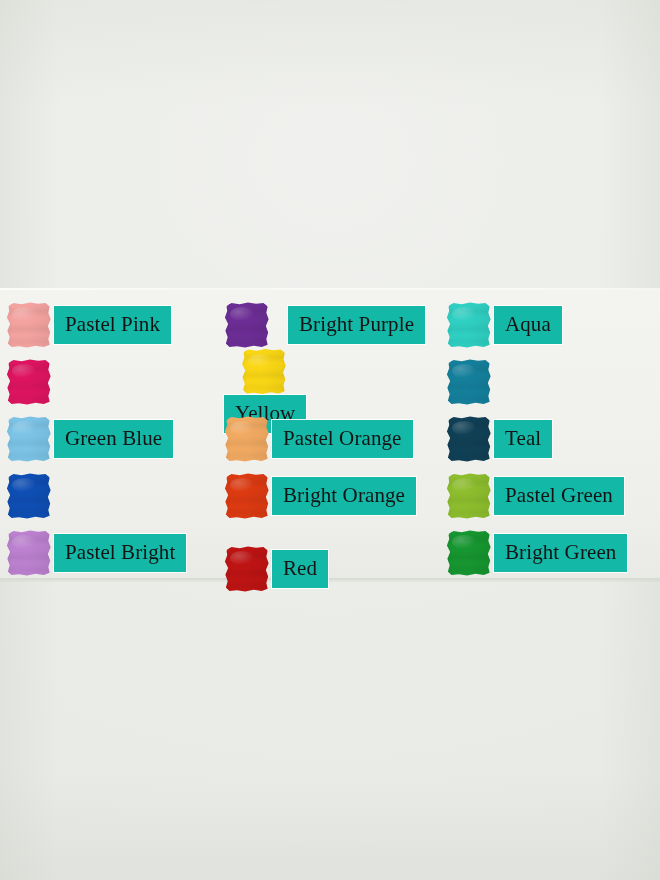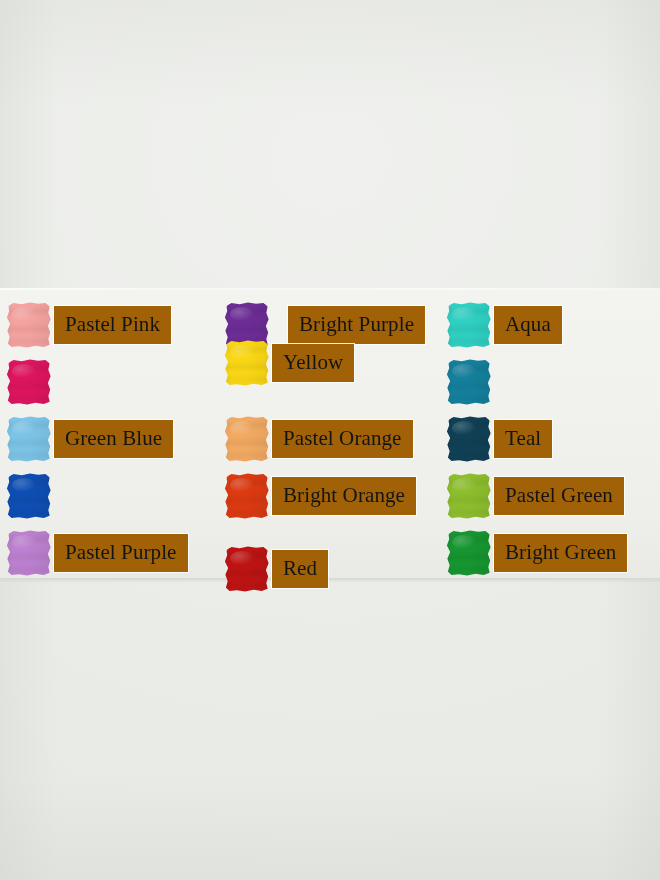--- a/index.html
+++ b/index.html
@@ -122,21 +122,21 @@
     left: 14%;
     top: 12%;
     width: 52%;
     height: 30%;
     border-radius: 50%;
     background: radial-gradient(ellipse at 35% 35%, rgba(255,255,255,.22), rgba(255,255,255,0) 72%);
   }
 
   
   .label {
-    background: #a16207;
+    background: #14b8a6;
     color: #141414;
     font-size: 21px;
     line-height: 1;
     padding: 8px 11px 9px 11px;
     letter-spacing: .1px;
     font-family: "Liberation Serif", "DejaVu Serif", serif;
     box-shadow: 0 0 0 1px rgba(255,255,255,.9);
   }
 </style>
 </head>
@@ -183,34 +183,34 @@
         </div>
       </div>
     </div>
     <div class="swatch-row" style="top: 528px;">
       <div class="chip">
         <div class="paint" style="background: rgb(188, 129, 208);">
           <div class="streaks"></div>
           <div class="sheen"></div>
         </div>
       </div>
-      <div class="label">Pastel Purple</div>
+      <div class="label">Pastel Bright</div>
     </div>
   </div>
 <div class="column" id="column-1">
     <div class="swatch-row" style="top: 300px; gap: 16px;">
       <div class="chip">
         <div class="paint" style="background: rgb(108, 45, 149);">
           <div class="streaks"></div>
           <div class="sheen"></div>
         </div>
       </div>
       <div class="label">Bright Purple</div>
     </div>
-    <div class="swatch-row" style="top: 338px;">
+    <div class="swatch-row" style="top: 348px; flex-direction: column;">
       <div class="chip">
         <div class="paint" style="background: rgb(250, 215, 20);">
           <div class="streaks"></div>
           <div class="sheen"></div>
         </div>
       </div>
       <div class="label">Yellow</div>
     </div>
     <div class="swatch-row" style="top: 414px;">
       <div class="chip">

